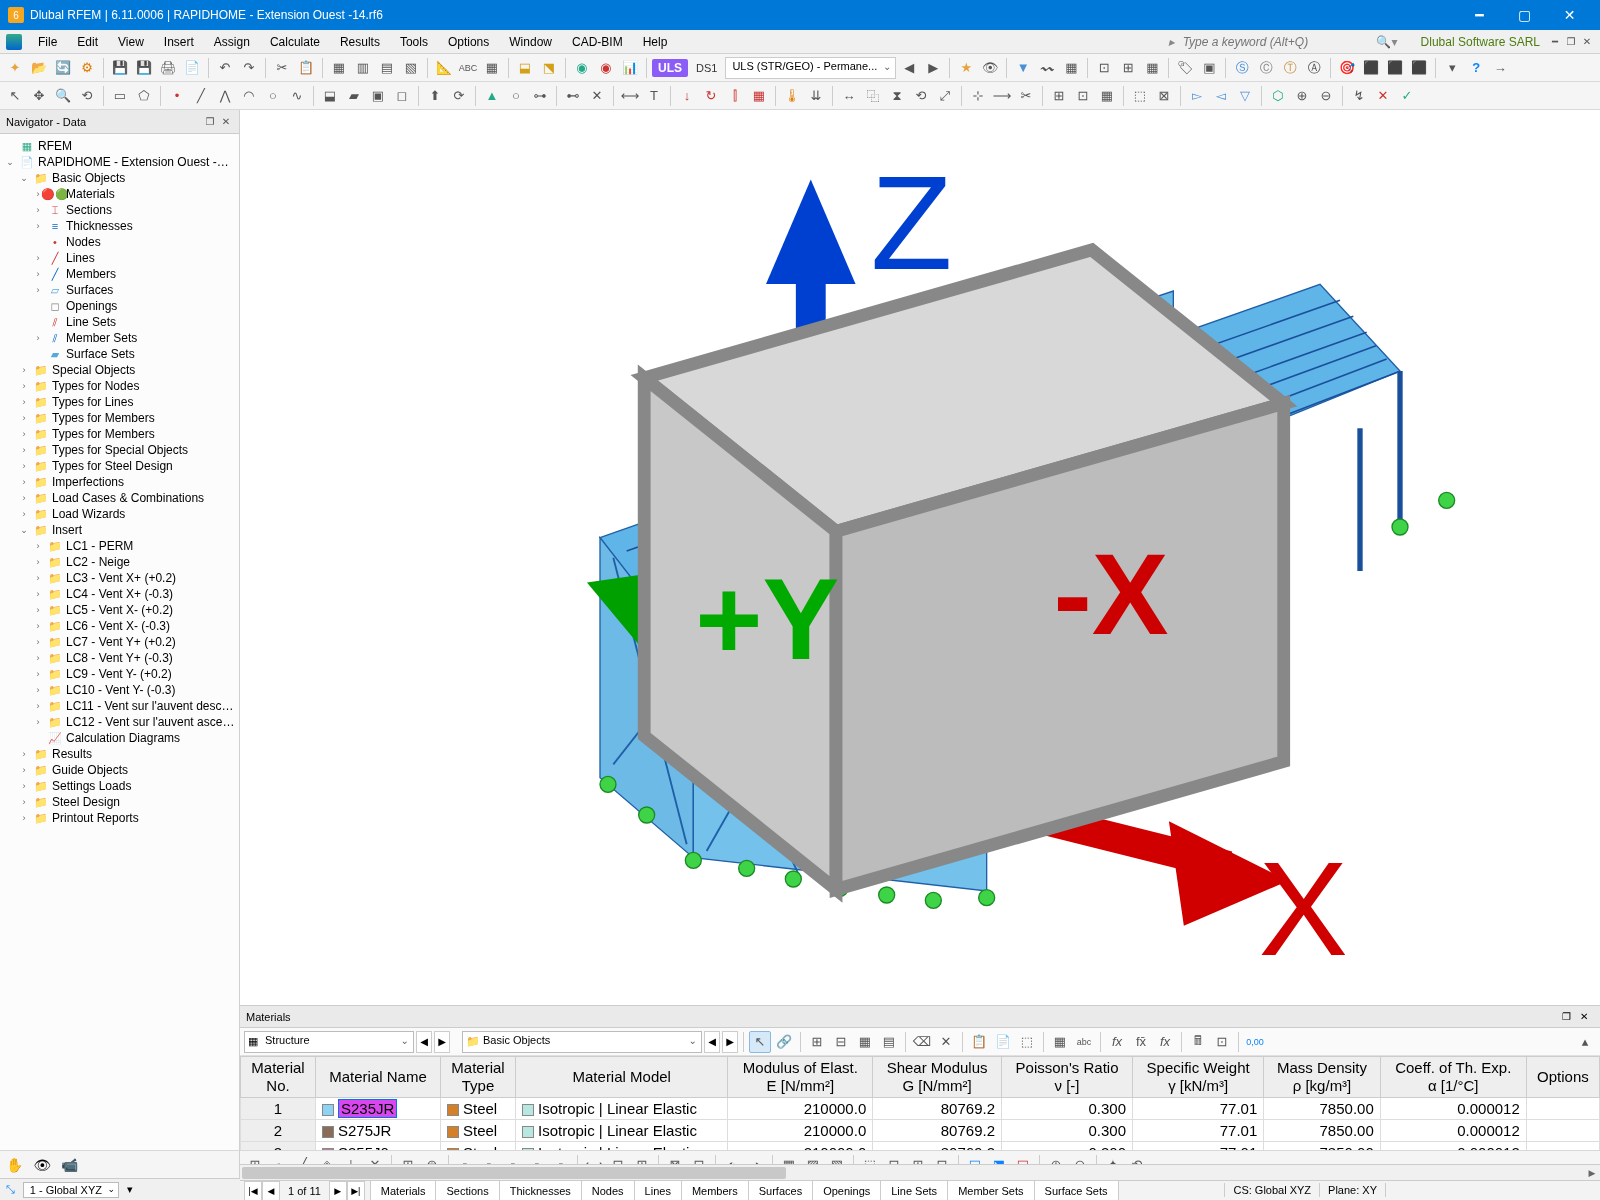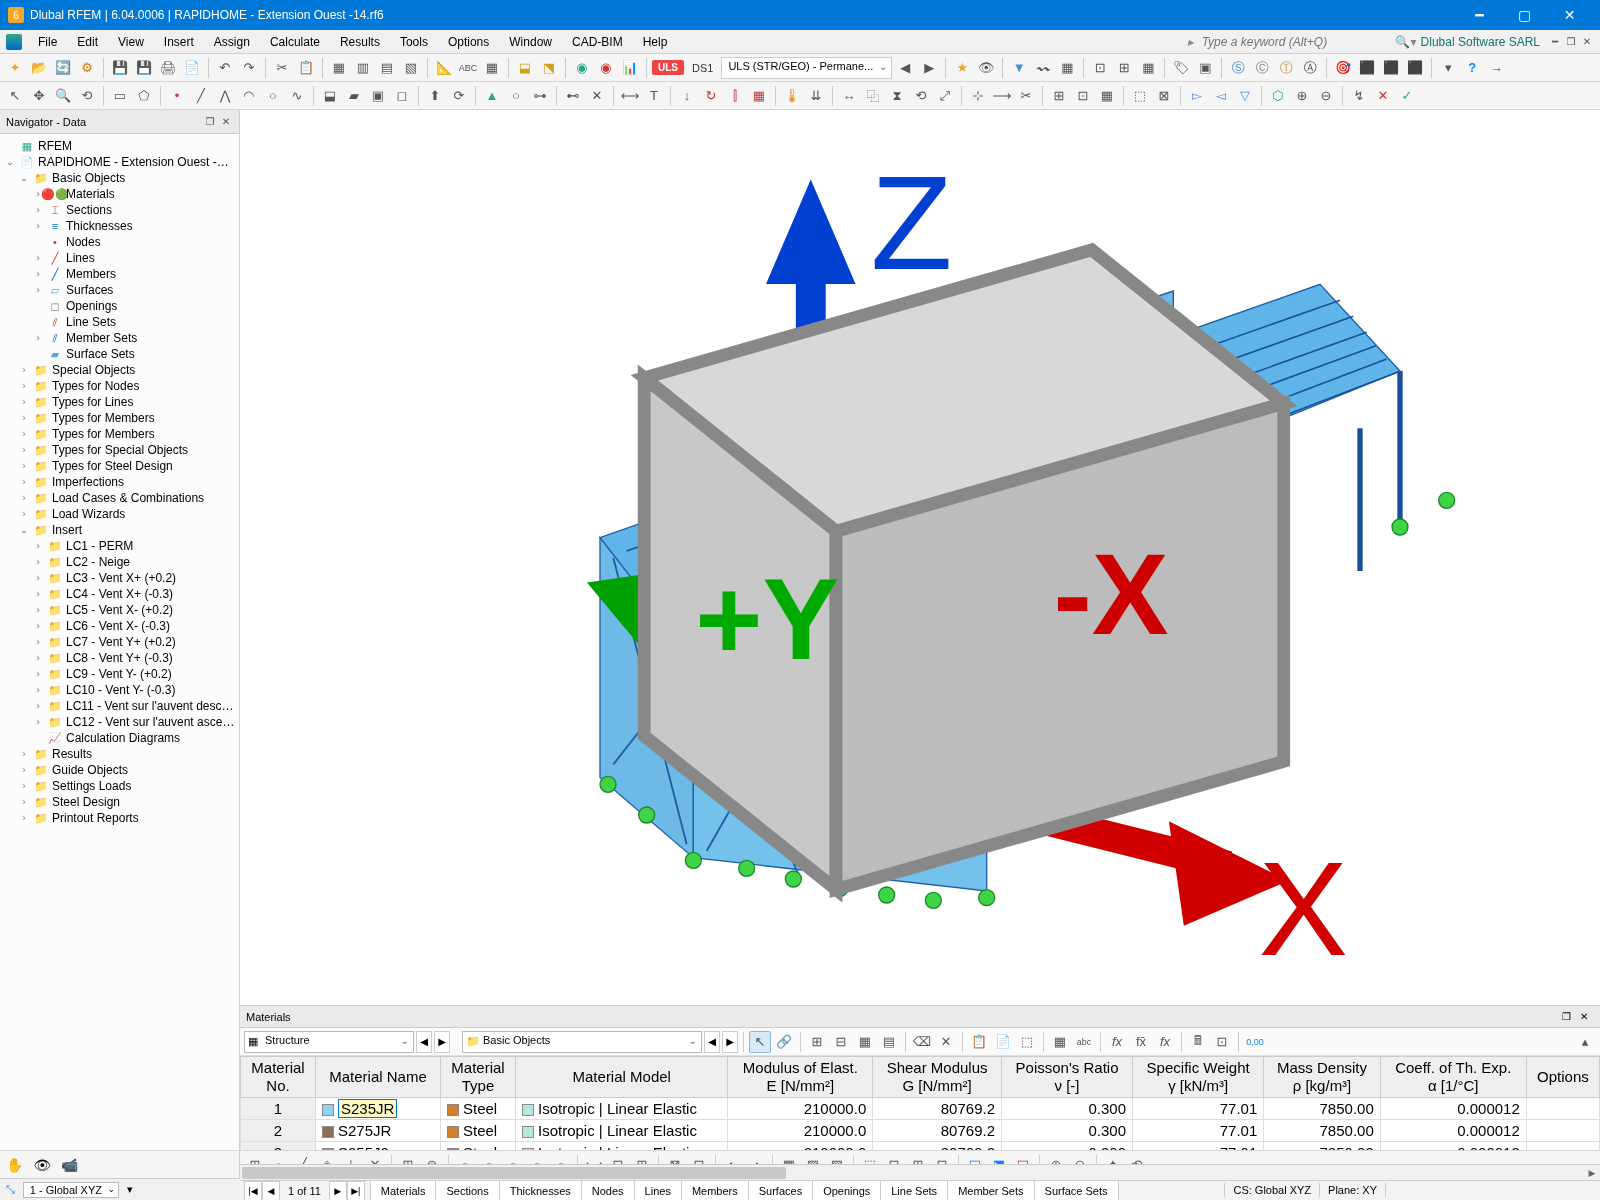--- a/index.html
+++ b/index.html
@@ -7,26 +7,26 @@
 .titlebar{height:30px;background:#0078d7;color:#fff;display:flex;align-items:center;padding:0 8px;font-size:12px}
 .titlebar .icon{width:16px;height:16px;background:#f5a623;border-radius:2px;margin-right:6px;display:flex;align-items:center;justify-content:center;font-size:10px;color:#fff}
 .titlebar-title{flex:0 0 auto}
 .titlebar-spacer{flex:1}
 .win-btns{display:flex}
 .win-btn{width:45px;height:30px;display:flex;align-items:center;justify-content:center;color:#fff;font-size:14px}
 .menubar{height:24px;background:#f0f0f0;display:flex;align-items:center;padding:0 6px;border-bottom:1px solid #d0d0d0;font-size:12px}
 .menubar .menu-item{padding:3px 10px;cursor:default}
 .menubar .search{margin-left:auto;color:#888;font-style:italic;display:flex;align-items:center;gap:6px}
 .menubar .search input{border:none;background:transparent;font-style:italic;color:#888;width:180px;font-size:12px}
-.menubar .brand{margin-left:4px;color:#0f766e;font-size:12px;margin-right:6px}
+.menubar .brand{margin-left:23px;color:#4d7c0f;font-size:12px;margin-right:6px}
 .menubar .mini-btn{width:14px;height:14px;margin-left:2px;display:inline-flex;align-items:center;justify-content:center;font-size:10px;color:#555}
 .toolbar{height:28px;background:#f5f5f5;border-bottom:1px solid #d8d8d8;display:flex;align-items:center;padding:0 4px;gap:2px;overflow:hidden}
 .tb-btn{width:22px;height:22px;display:flex;align-items:center;justify-content:center;border:1px solid transparent;border-radius:2px;font-size:13px;color:#555}
 .tb-sep{width:1px;height:20px;background:#ccc;margin:0 3px}
-.tb-badge{padding:2px 6px;background:#ef4444;color:#fff;font-weight:bold;font-size:10px;border-radius:2px}
+.tb-badge{padding:2px 6px;background:#8b5cf6;color:#fff;font-weight:bold;font-size:12px;border-radius:2px}
 .tb-text{padding:2px 6px;color:#333;font-size:11px}
 .tb-combo{height:22px;border:1px solid #ccc;background:#fff;padding:2px 18px 2px 6px;font-size:11px;position:relative;min-width:150px}
 .tb-combo::after{content:"⌄";position:absolute;right:4px;top:3px;font-size:10px;color:#666}
 .main{display:flex;height:calc(1200px - 30px - 24px - 28px - 28px - 22px - 28px)}
 .navigator{width:240px;background:#fcfcfc;border-right:1px solid #d0d0d0;display:flex;flex-direction:column}
 .nav-header{height:24px;background:#eaeaea;border-bottom:1px solid #ccc;display:flex;align-items:center;padding:0 6px;font-size:11px}
 .nav-header .title{flex:1}
 .nav-header .btn{width:14px;height:14px;display:flex;align-items:center;justify-content:center;font-size:10px;margin-left:2px;color:#555}
 .tree{flex:1;overflow:auto;padding:4px 2px}
 .tree-node{display:flex;align-items:center;padding:1px 2px;white-space:nowrap;font-size:12px;cursor:default}
@@ -66,28 +66,28 @@
 .tabstrip .tab.active{background:#fff;border-bottom:2px solid #0078d7}
 .statusbar{height:22px;background:#f0f0f0;border-top:1px solid #ccc;display:flex;align-items:center;font-size:11px;padding:0 6px;gap:8px}
 .statusbar .sep{width:1px;height:14px;background:#ccc}
 .statusbar .combo{border:1px solid #bbb;background:#fff;padding:1px 16px 1px 6px;position:relative}
 .statusbar .combo::after{content:"⌄";position:absolute;right:3px;top:1px;font-size:9px}
 .statusbar .spacer{flex:1}
 .status-toolbar{height:28px;background:#f5f5f5;border-top:1px solid #d8d8d8;display:flex;align-items:center;padding:0 4px;gap:2px;overflow:hidden}
 .left-status-icons{width:240px;height:28px;background:#f5f5f5;border-top:1px solid #d8d8d8;border-right:1px solid #d0d0d0;display:flex;align-items:center;padding:0 6px;gap:10px}
 .status-row{display:flex}
 .right-status{flex:1}
-.cell-edit{border:1px solid #0078d7;background:#fef9c3;padding:0 2px}
+.cell-edit{border:1px solid #0078d7;background:#d946ef;padding:0 2px}
 </style>
 </head>
 <body>
 
 <div class="titlebar">
   <div class="icon">6</div>
-  <div class="titlebar-title">Dlubal RFEM | 6.04.0006 | RAPIDHOME - Extension Ouest -14.rf6</div>
+  <div class="titlebar-title">Dlubal RFEM | 6.11.0006 | RAPIDHOME - Extension Ouest -14.rf6</div>
   <div class="titlebar-spacer"></div>
   <div class="win-btns">
     <div class="win-btn">━</div>
     <div class="win-btn">▢</div>
     <div class="win-btn close">✕</div>
   </div>
 </div>
 
 <div class="menubar">
   <span style="width:16px;height:16px;background:linear-gradient(#3a8,#06c);border-radius:2px;margin-right:6px"></span>

